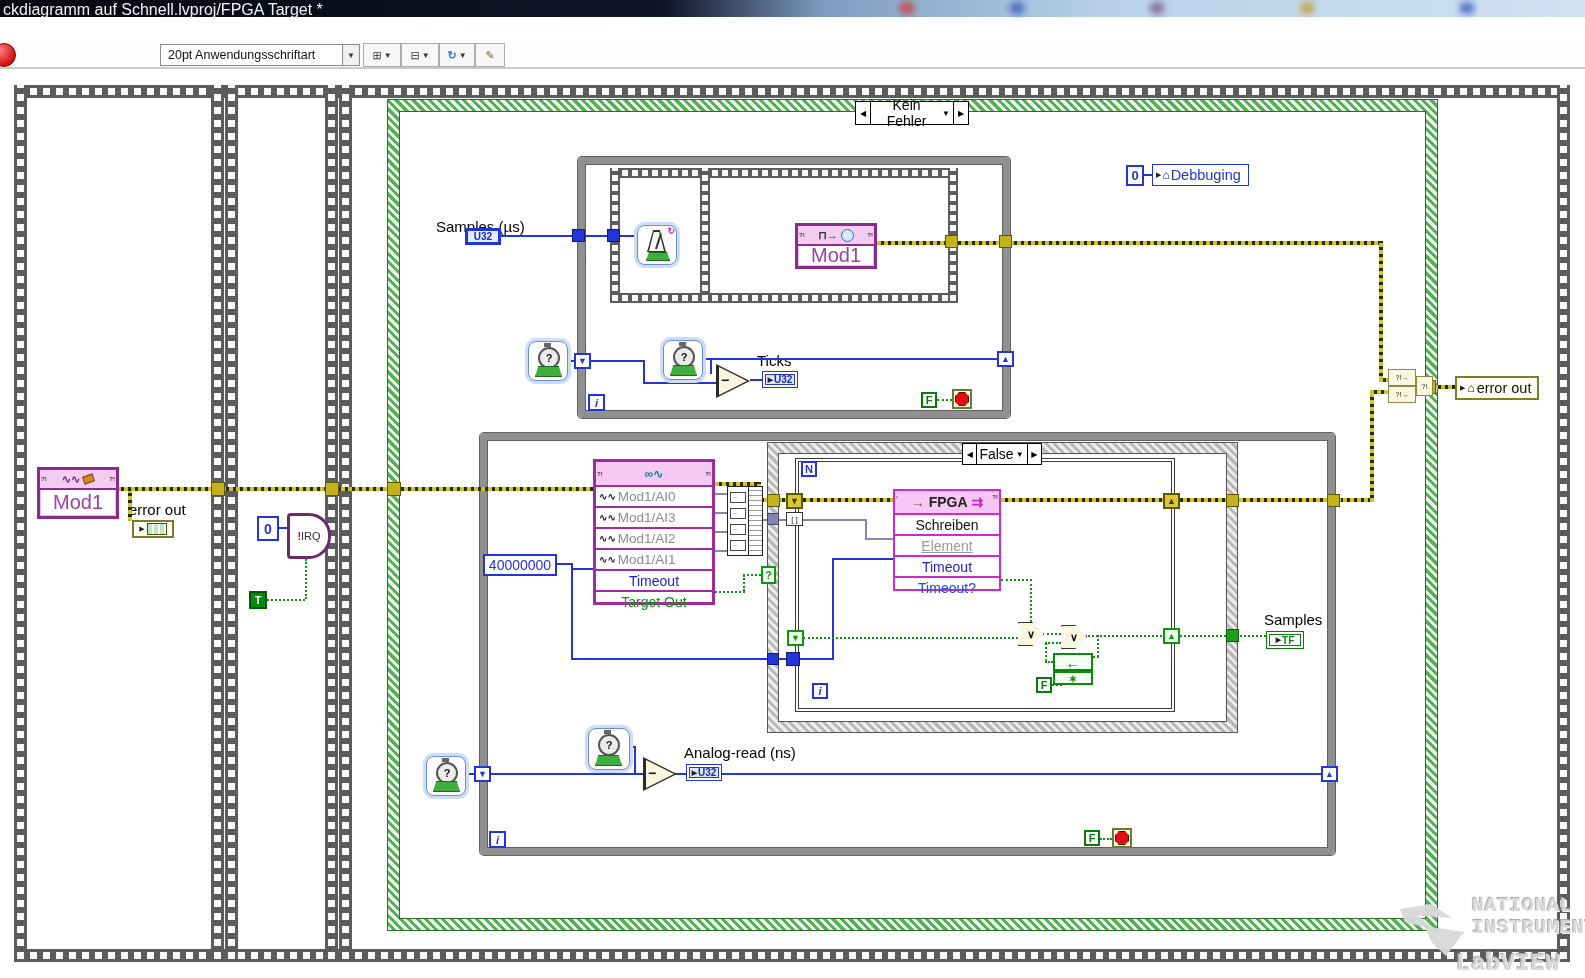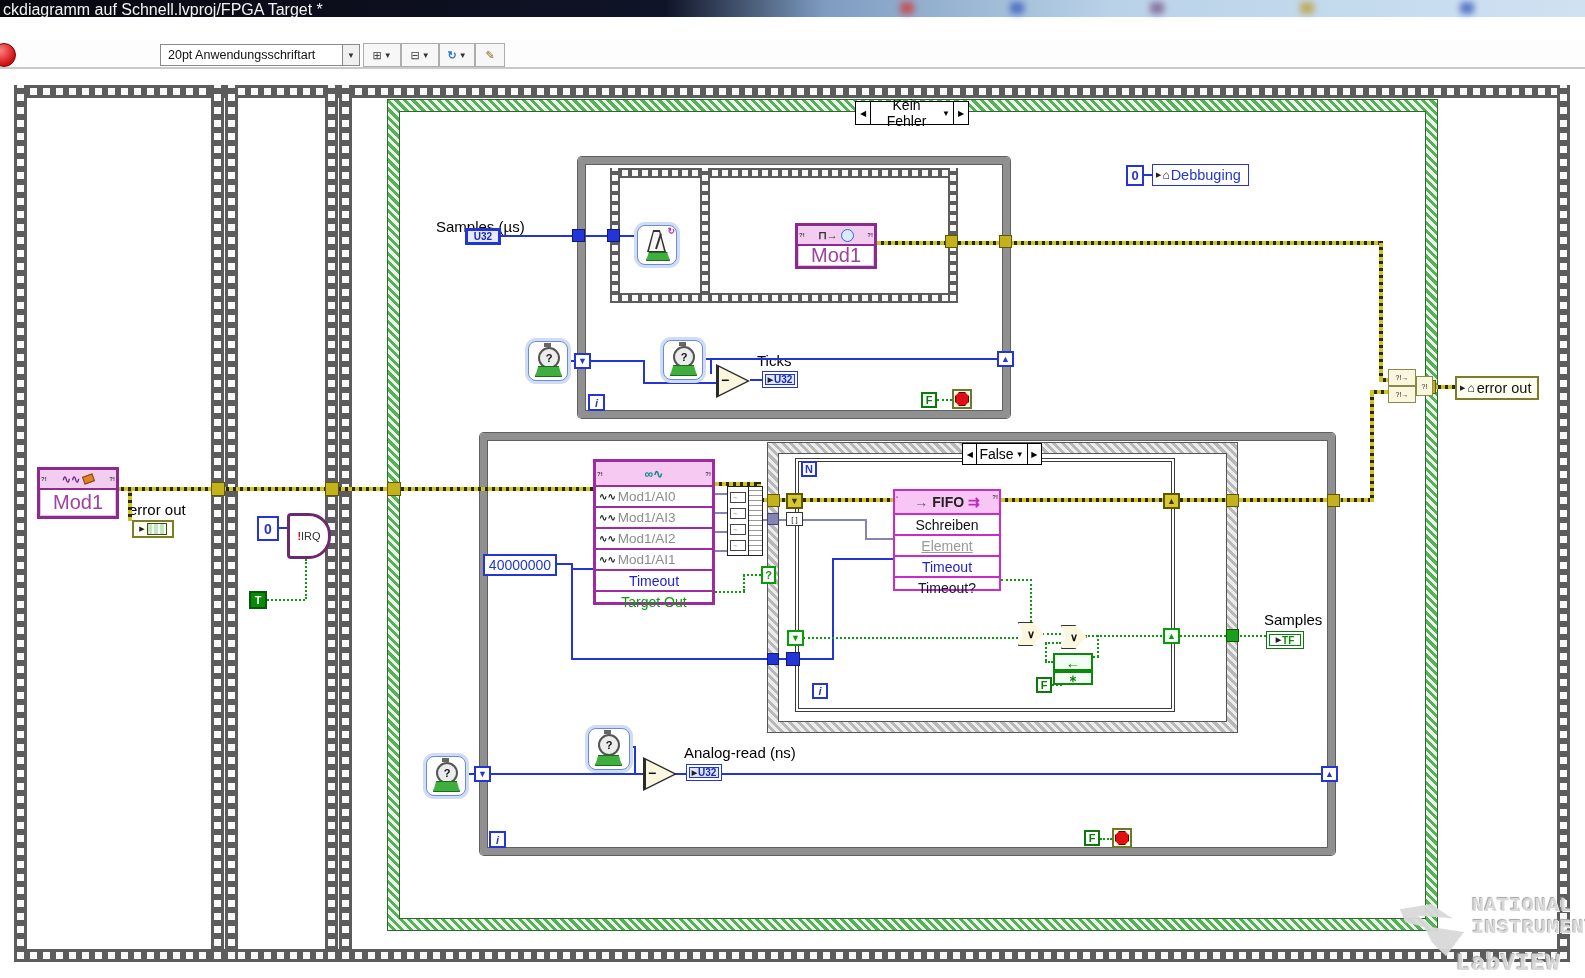--- a/index.html
+++ b/index.html
@@ -365,28 +365,28 @@
 
   <div class="tun tun-a" style="left:767px;top:513px;width:12px;height:12px;"></div>
   <div class="idxtun" style="left:786px;top:512px;width:17px;height:14px;">[ ]</div>
   <div class="tun tun-b" style="left:767px;top:653px;width:12px;height:12px;"></div>
   <div class="tun tun-b" style="left:786px;top:652px;width:14px;height:14px;"></div>
 
   <div id="fifonode" style="left:893px;top:489px;width:108px;height:102px;">
     <div class="hd">
       <span class="corner" style="left:1px;top:3px;">▫</span>
       <span style="color:#555;">→</span>
-      <span>FIFO</span>
+      <span>FPGA</span>
       <span style="color:#c02ac0;">⇉</span>
       <span class="corner" style="right:1px;top:3px;">?!</span>
     </div>
     <div class="frow" style="color:#111;">Schreiben</div>
     <div class="frow" style="color:#9a9a9a;text-decoration:underline;">Element</div>
     <div class="frow" style="color:#2222cc;">Timeout</div>
-    <div class="frow" style="color:#0f172a;text-align:right;">Timeout?</div>
+    <div class="frow" style="color:#1d4ed8;text-align:right;">Timeout?</div>
   </div>
 
   <div class="wgh" style="left:715px;top:591px;width:30px;"></div>
   <div class="wgv" style="left:743px;top:575px;height:16px;"></div>
   <div class="wgh" style="left:743px;top:574px;width:18px;"></div>
 
   <div class="wgh" style="left:803px;top:637px;width:215px;"></div>
   <div class="sr sr-g" style="left:787px;top:630px;">▼</div>
   <div class="wgh" style="left:1001px;top:579px;width:31px;"></div>
   <div class="wgv" style="left:1030px;top:579px;height:43px;"></div>

